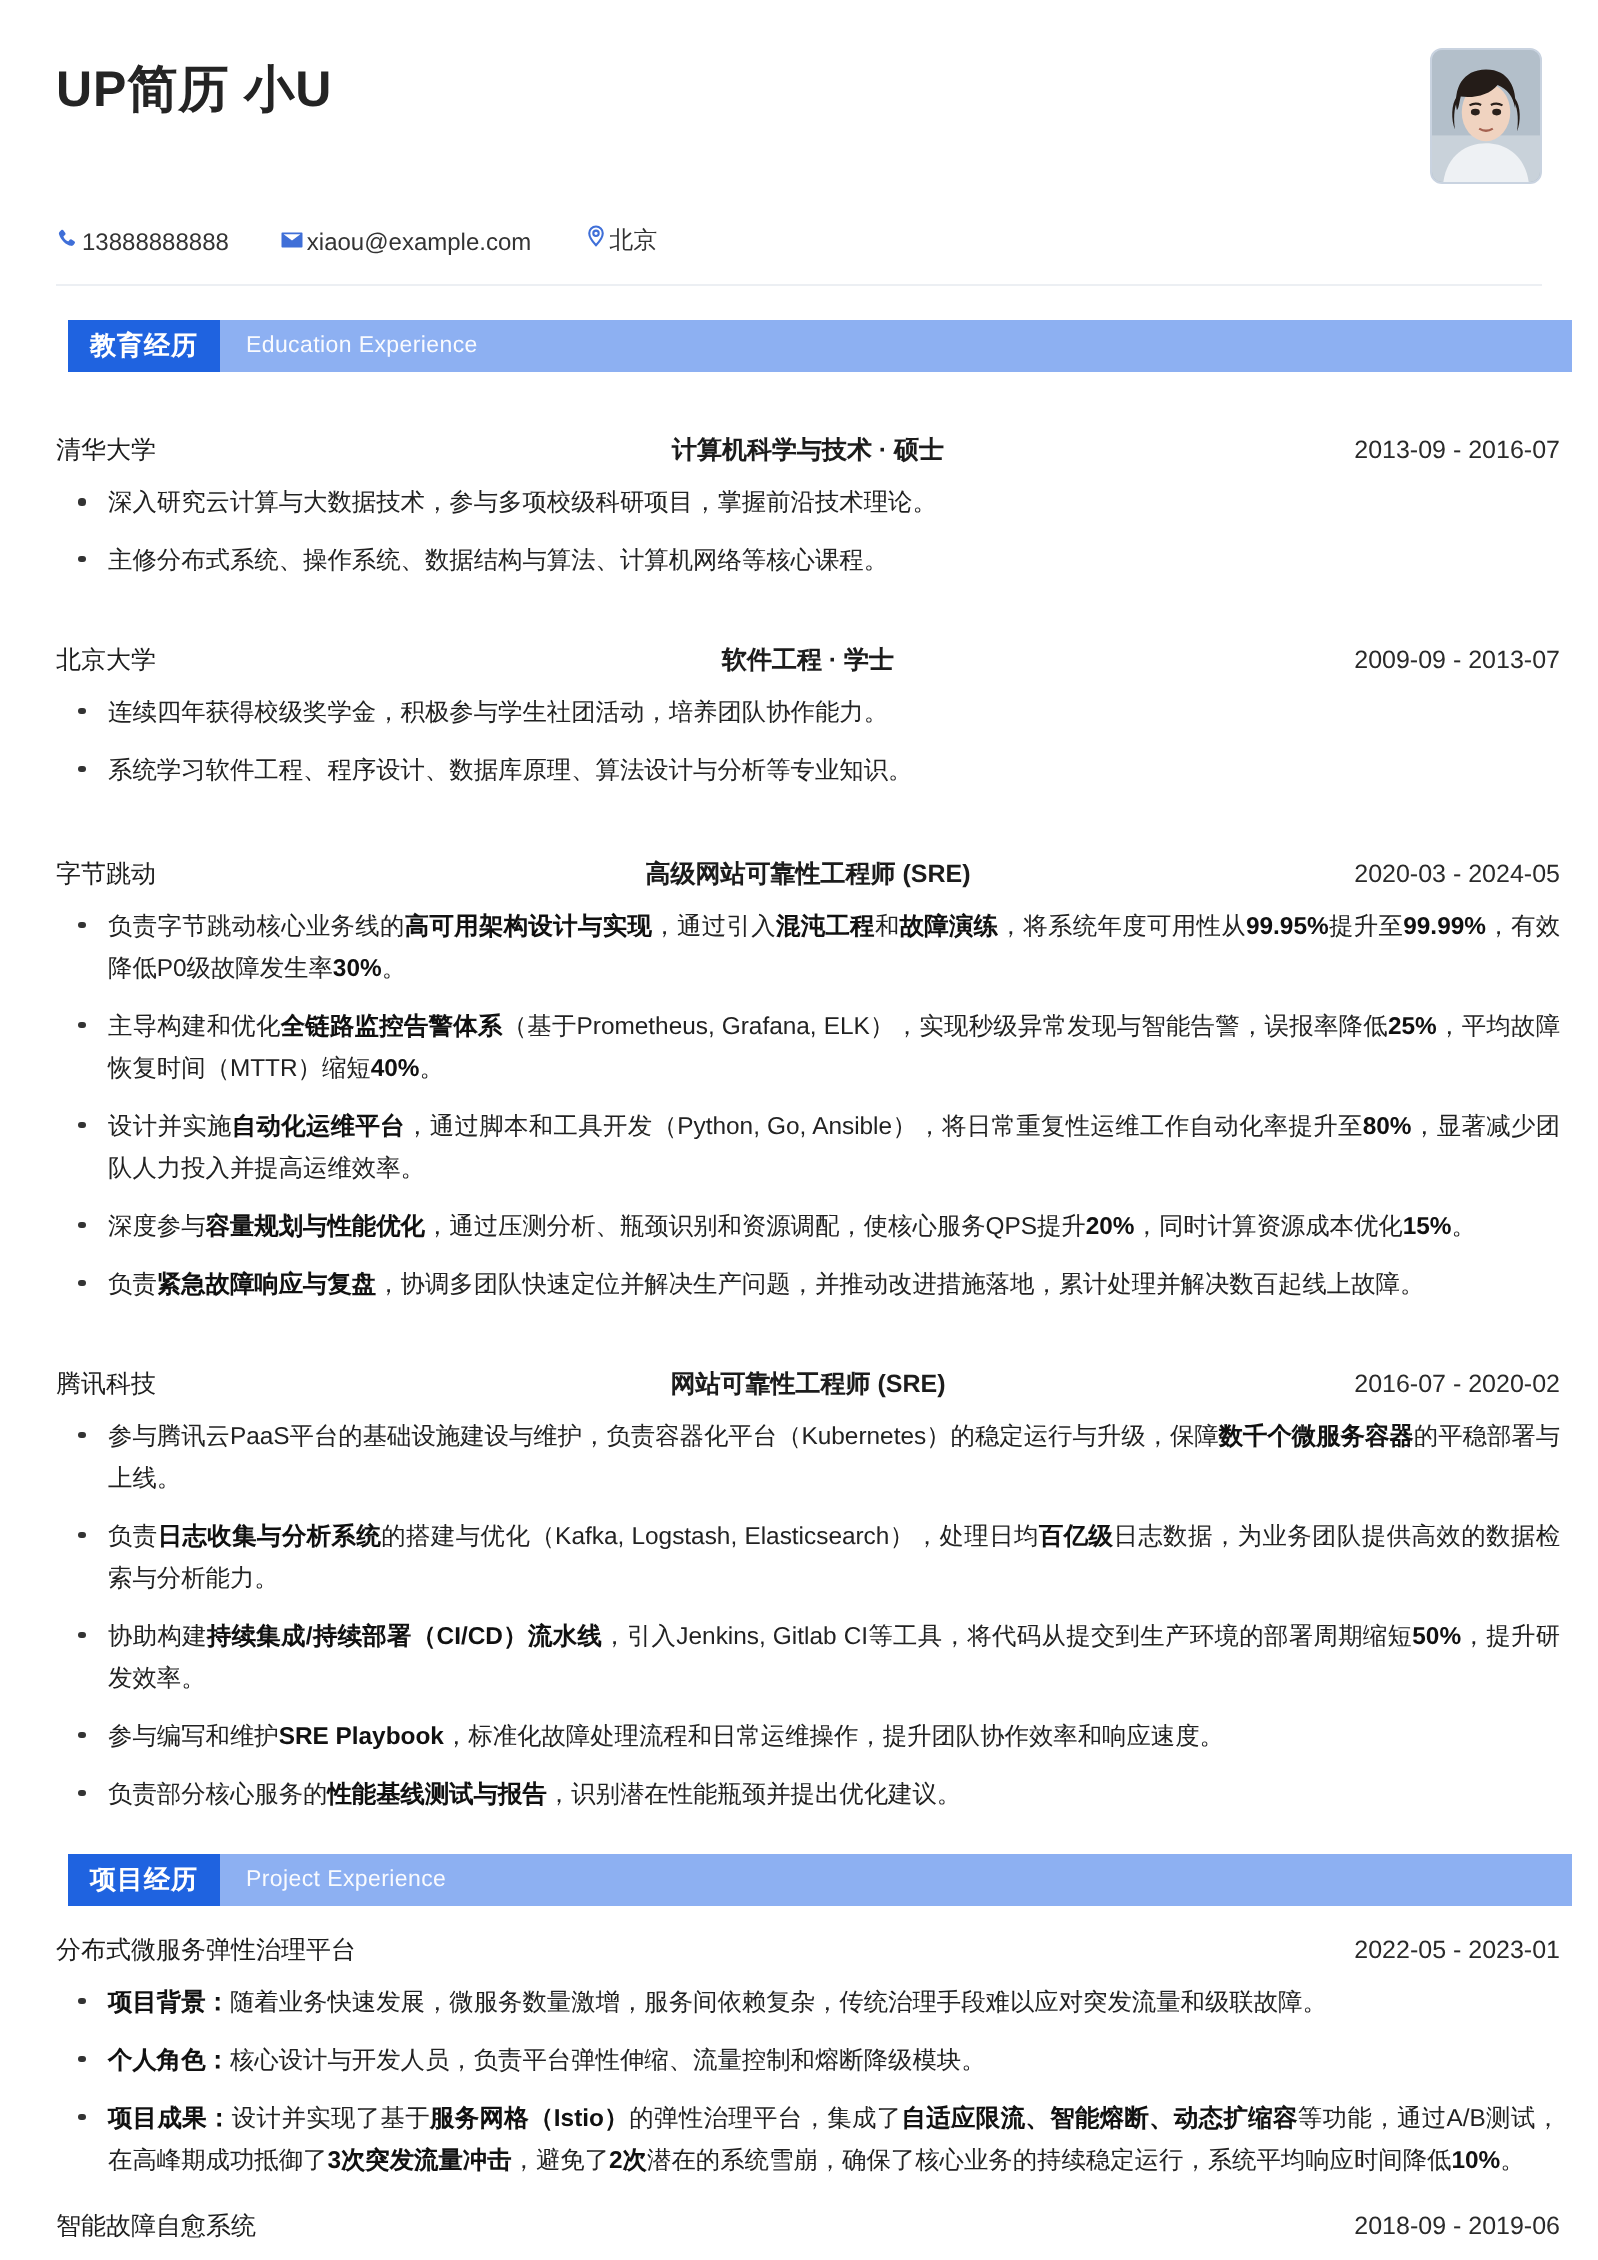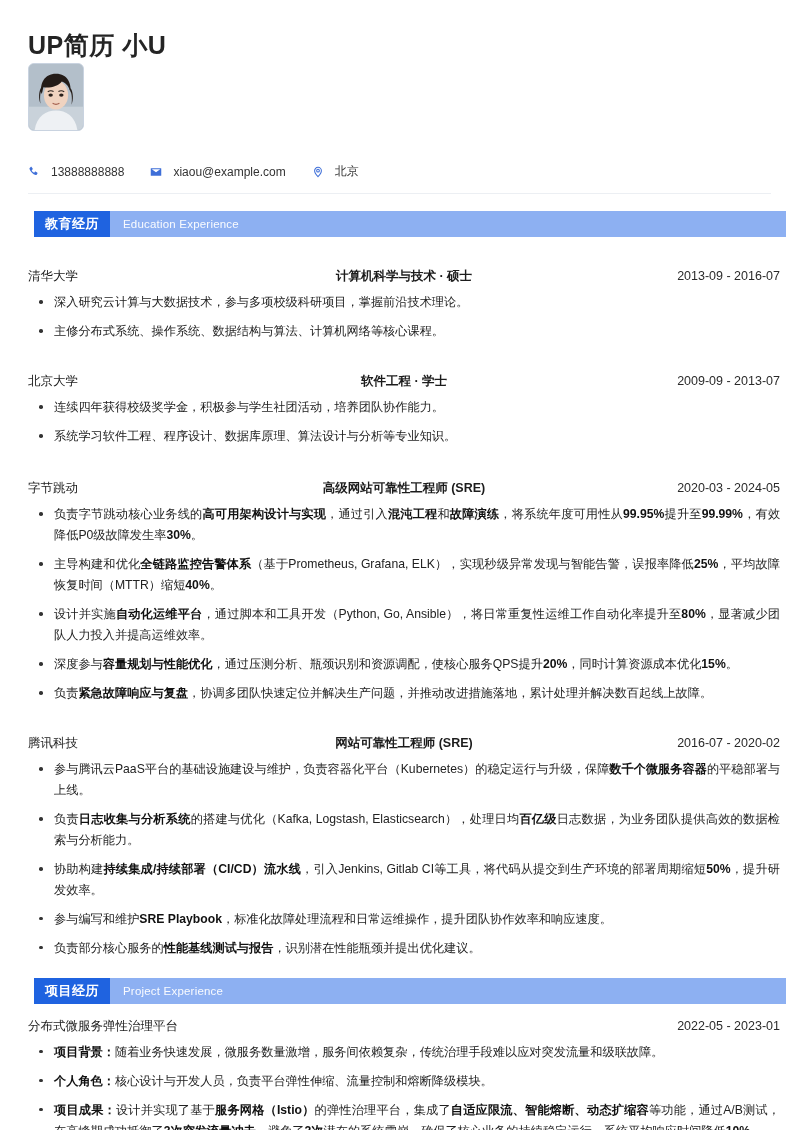--- a/index.html
+++ b/index.html
@@ -17,21 +17,20 @@
     padding: 0 10px;
   }
   .inner { padding: 0 18px; }
 
   
   .hdr {
     display: flex;
     align-items: flex-start;
     justify-content: space-between;
     padding-top: 22px;
-    flex-direction: column;
   }
   .hdr-left { flex: 1; }
   .name {
     font-size: 25px;
     font-weight: 700;
     color: #242424;
     letter-spacing: .5px;
     margin: 8px 0 0 0;
     line-height: 1.25;
   }
@@ -48,21 +47,21 @@
   .avatar svg { display: block; width: 100%; height: 100%; }
 
   .contacts {
     display: flex;
     align-items: center;
     gap: 26px;
     margin-top: 20px;
     font-size: 12px;
     color: #333;
   }
-  .contact { display: flex; align-items: center; gap: 11px; white-space: nowrap; margin-top: 12px; }
+  .contact { display: flex; align-items: flex-start; gap: 1px; white-space: nowrap; }
   .contact .ico { display:inline-flex; width: 12px; height: 12px; color: #3f6fd8; }
   .contact .ico svg { width: 12px; height: 12px; display:block; }
 
   .divider {
     height: 1px;
     background: #eceff3;
     margin: 13px 0 0 0;
   }
 
   

